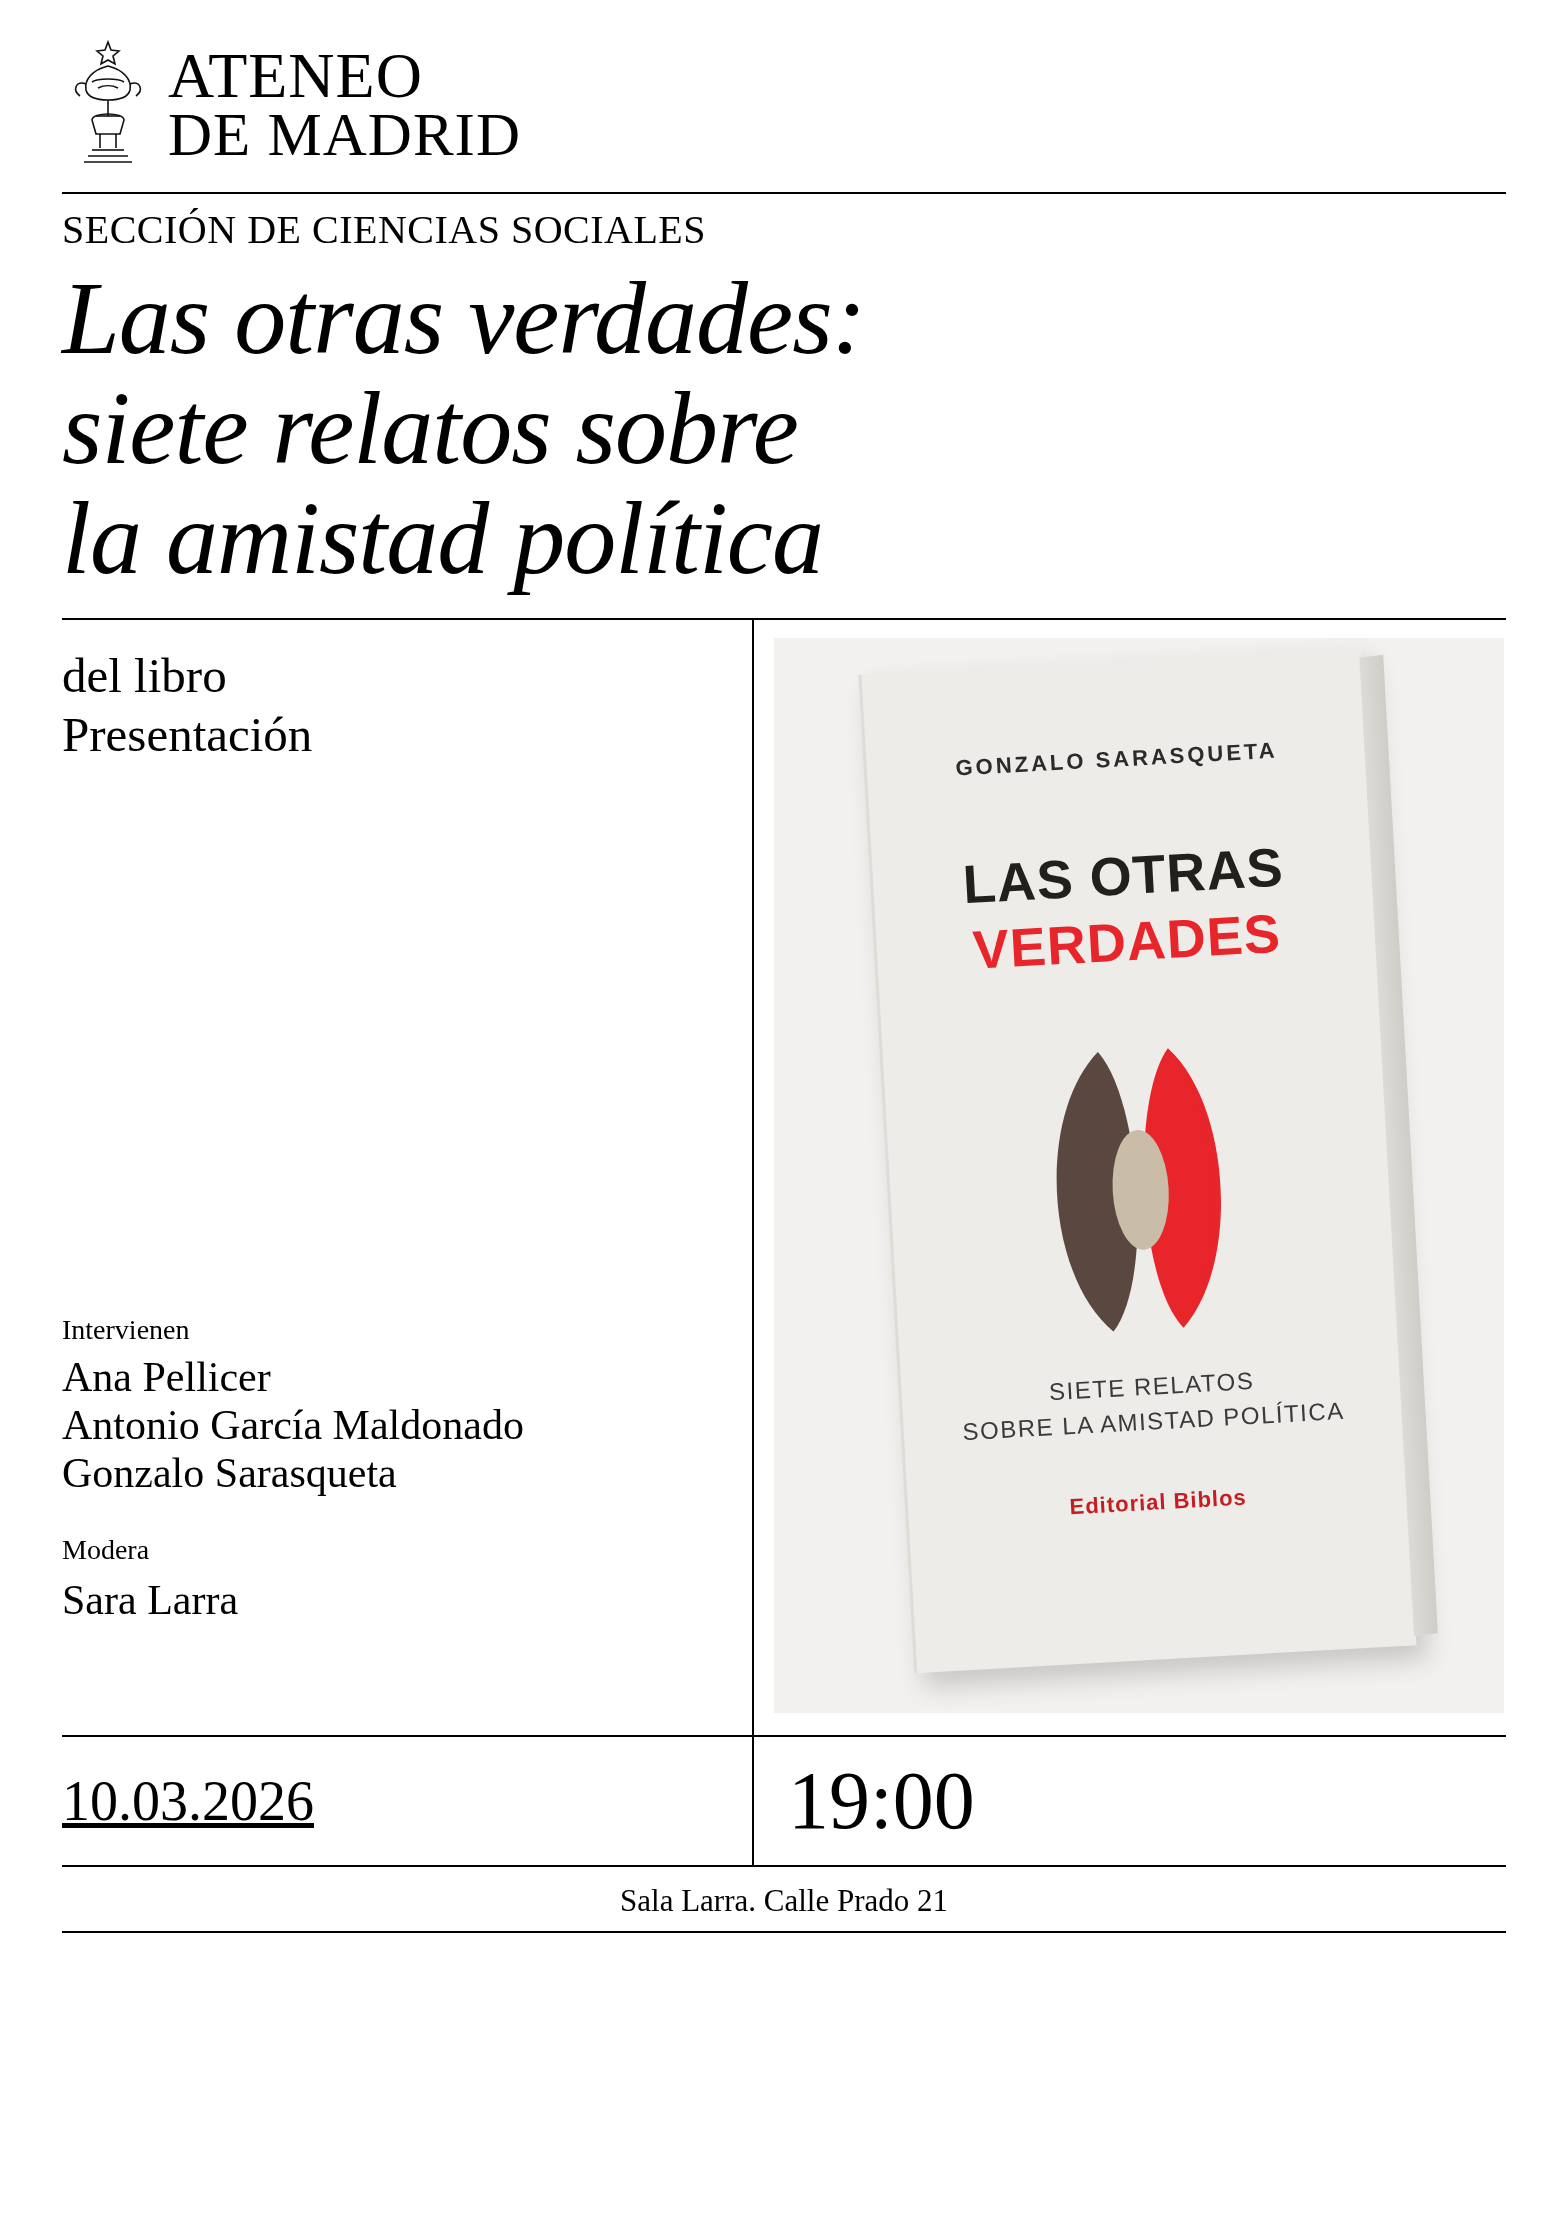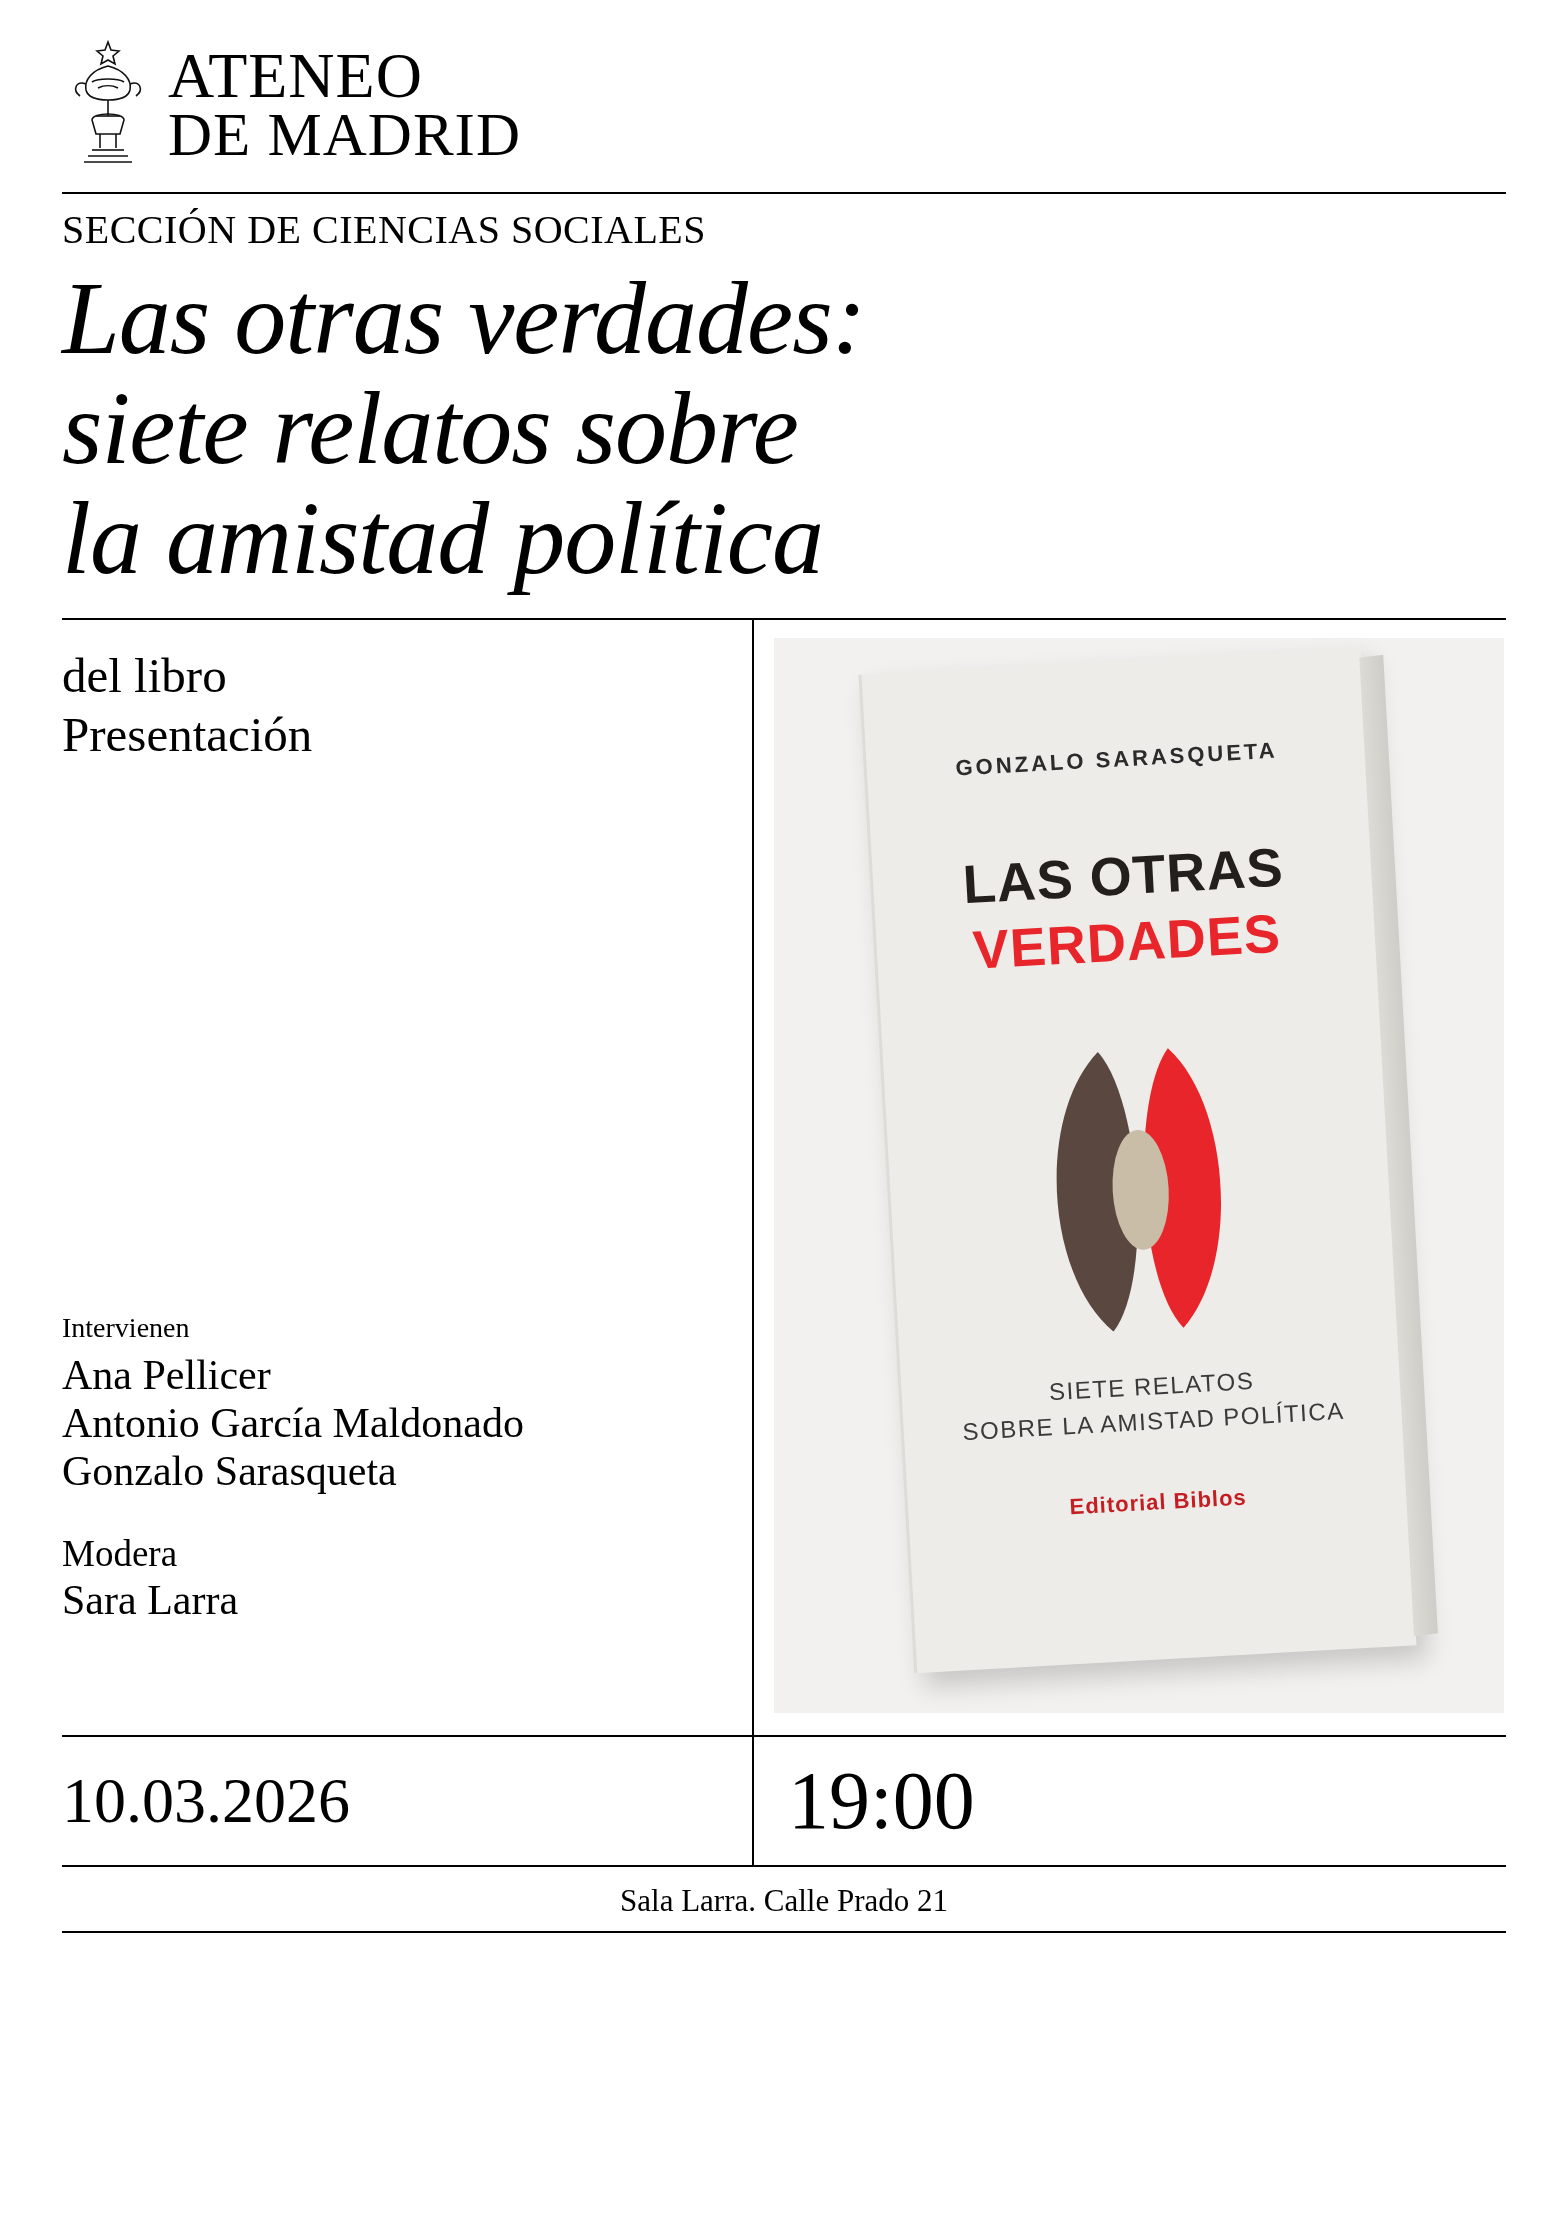--- a/index.html
+++ b/index.html
@@ -122,23 +122,23 @@
     font-size: 28px;
     margin-bottom: 8px;
     font-family: "Liberation Serif", serif;
   }
   .person {
     font-size: 42px;
     line-height: 1.14;
     font-family: "Liberation Serif", serif;
   }
   .moderate-kicker {
-    font-size: 37px;
+    font-size: 28px;
     margin-top: 36px;
-    margin-bottom: 2px;
+    margin-bottom: 11px;
   }
 
   
   .book-stage {
     position: absolute;
     left: 20px;
     top: 18px;
     width: 740px;
     height: 1080px;
   }
@@ -235,23 +235,24 @@
   .daterow {
     border-top: 2px solid #000;
     border-bottom: 2px solid #000;
     display: flex;
     height: 128px;
     align-items: center;
   }
   .date-cell {
     width: 690px;
     flex: 0 0 690px;
-    font-size: 64px;
+    font-size: 56px;
     line-height: 1;
     font-family: "Liberation Serif", serif;
+    text-decoration: underline;
   }
   .time-cell {
     padding-left: 34px;
     font-size: 82px;
     line-height: 1;
     font-family: "Liberation Serif", serif;
   }
   .venue {
     text-align: center;
     font-size: 31px;

